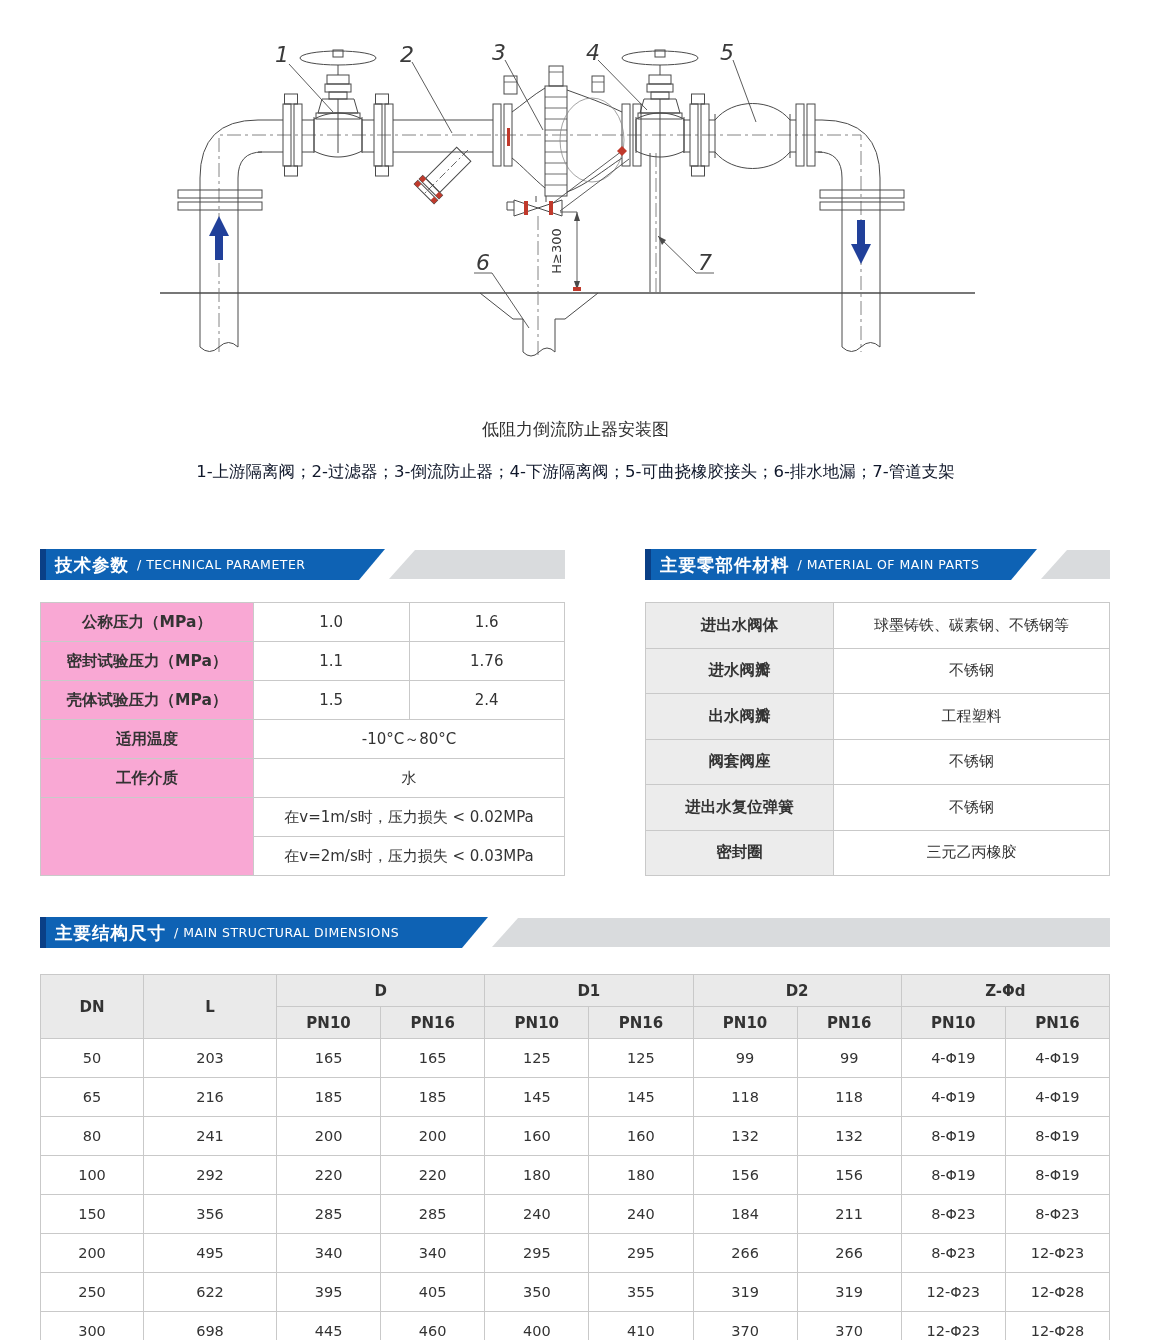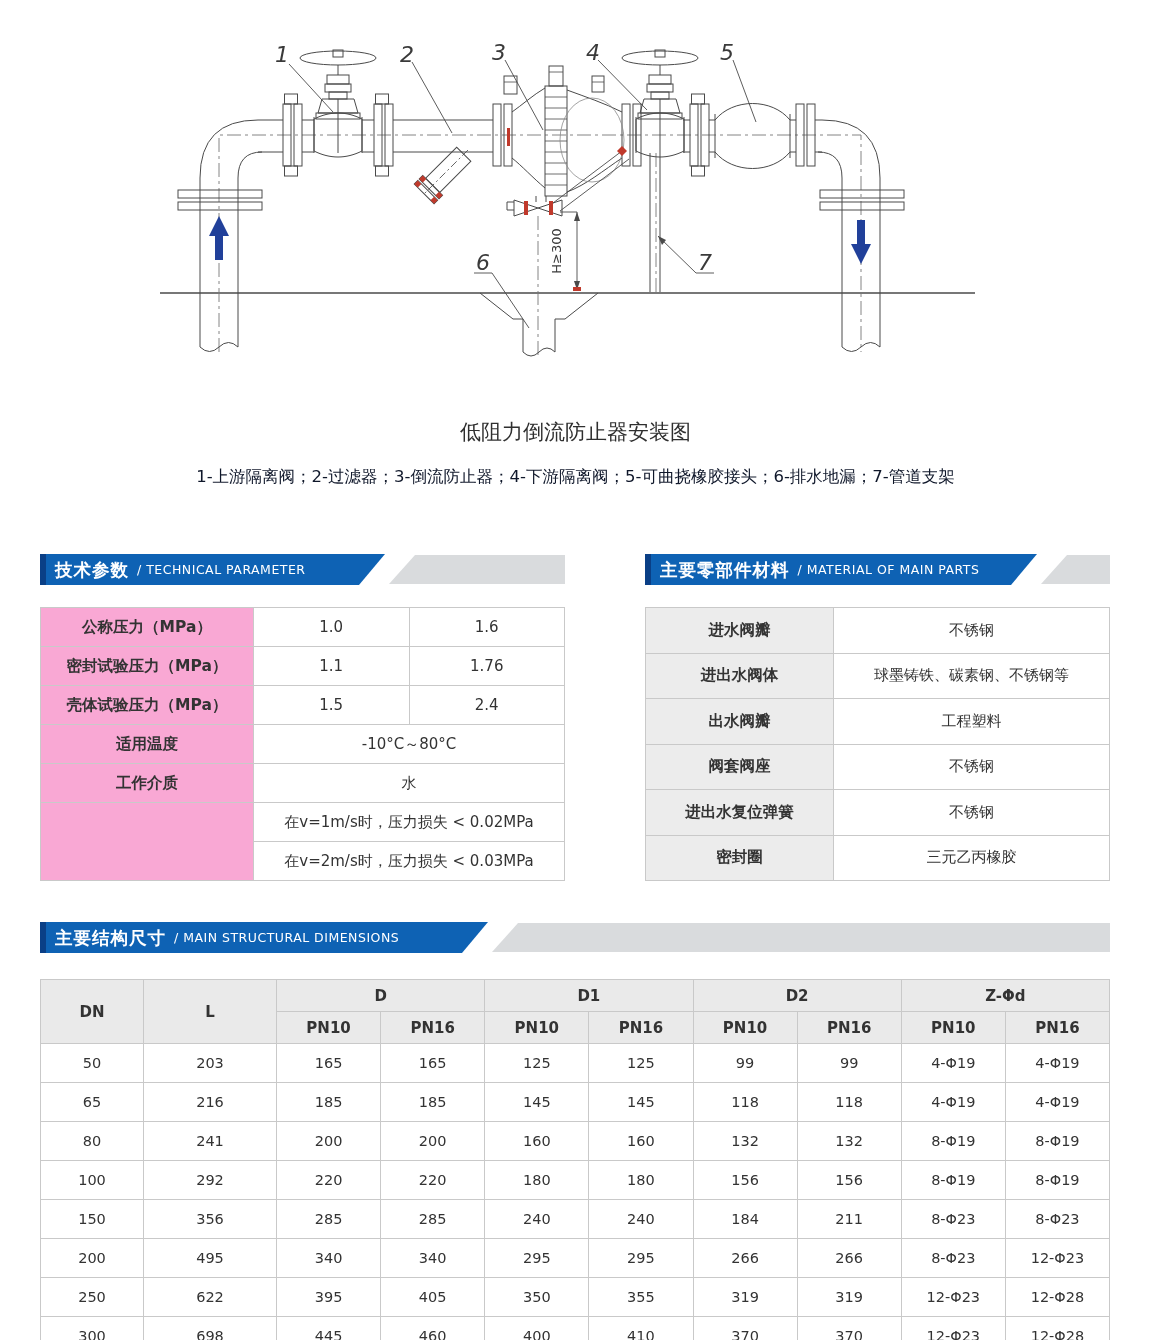--- a/index.html
+++ b/index.html
@@ -6,21 +6,21 @@
   body{
     width:1151px;height:1340px;position:relative;
     font-family:"DejaVu Sans","Liberation Sans",sans-serif;
     color:#333;
   }
   .page{padding:0 41px 0 40px;}
 
   
   .diagram-wrap{width:1151px;margin-left:-40px;}
   svg text{font-family:"DejaVu Sans","Liberation Sans",sans-serif;}
-  .caption{ text-align:center; font-size:21px; font-weight:500; color:#2f2f2f; margin-top:14px;}
+  .caption{ text-align:center; font-size:17px; font-weight:500; color:#2f2f2f; margin-top:14px;}
   .legend{ text-align:center; font-size:16.5px; color:#0f172a; margin-top:20px;}
 
   
   .banner-row{display:flex; margin-top:66px;}
   .banner{position:relative; height:31px;}
   .banner .gray{
     position:absolute; top:1px; height:29px; background:#d9dbdd;
     clip-path:polygon(26px 0,100% 0,100% 100%,0 100%);
   }
   .banner .blue{
@@ -285,27 +285,27 @@
         </tr>
         <tr>
           <td colspan="2">在v=2m/s时，压力损失 &lt; 0.03MPa</td>
         </tr>
       </tbody>
     </table>
 
     <table class="mat-table">
       <tbody>
   <tr>
+    <td class="lbl">进出水阀体</td>
+    <td>球墨铸铁、碳素钢、不锈钢等</td>
+  </tr>
+
+  <tr>
     <td class="lbl">进水阀瓣</td>
     <td>不锈钢</td>
-  </tr>
-
-  <tr>
-    <td class="lbl">进出水阀体</td>
-    <td>球墨铸铁、碳素钢、不锈钢等</td>
   </tr>
 
   <tr>
     <td class="lbl">出水阀瓣</td>
     <td>工程塑料</td>
   </tr>
 
   <tr>
     <td class="lbl">阀套阀座</td>
     <td>不锈钢</td>

